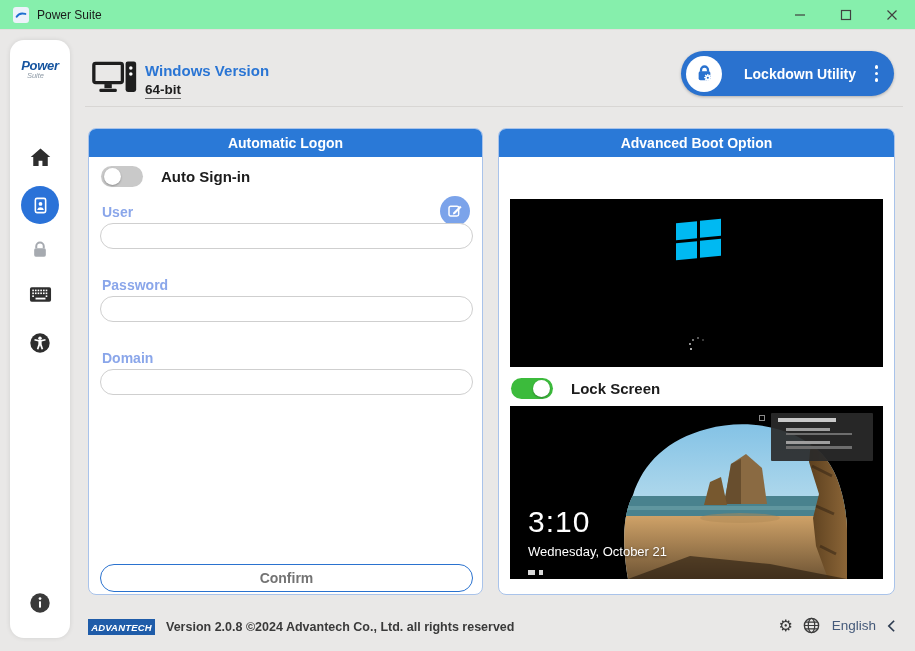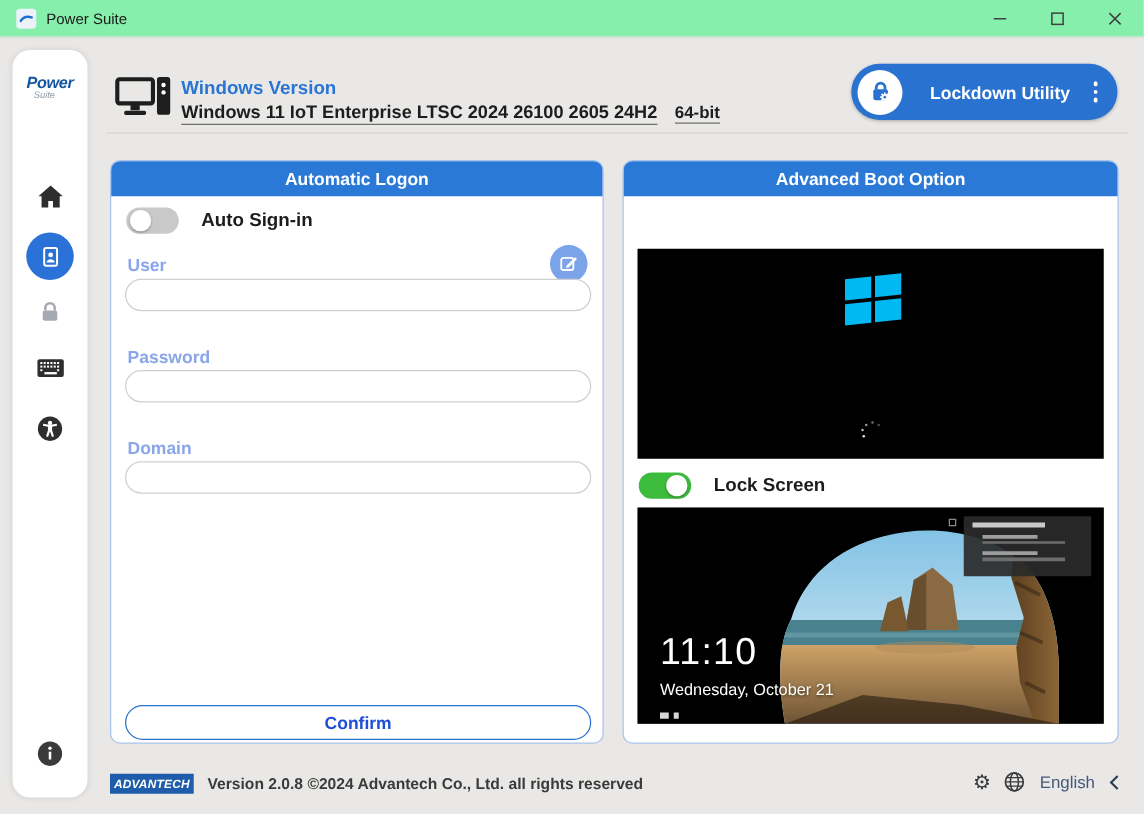--- a/index.html
+++ b/index.html
@@ -63,21 +63,21 @@
   .toggle.off .knob { left:3px; }
   .toggle.on .knob { right:3px; }
   .toggle-label { font-size:15px; font-weight:bold; color:#1c1c1c; }
 
   .field-label { position:absolute; left:13px; font-size:14px; font-weight:bold; color:#8aa6ea; }
   .field-input { position:absolute; left:11px; width:373px; height:26px; border:1px solid #cfcfcf;
                  border-radius:13px; background:#ffffff; font-size:13px; padding:0 12px; color:#333; outline:none; }
   .edit-btn { position:absolute; right:12px; top:67px; width:30px; height:30px; border-radius:50%;
               background:#7ba3ea; display:flex; align-items:center; justify-content:center; }
   .confirm-btn { position:absolute; left:11px; top:435px; width:373px; height:28px; border:1.5px solid #2a72cf;
-                 border-radius:14px; background:#ffffff; color:#1d4ed8; font-size:14px; font-weight:bold;
+                 border-radius:14px; background:#ffffff; color:#737373; font-size:14px; font-weight:bold;
                  font-family:"Liberation Sans",sans-serif; }
 
   
   .boot-img { position:absolute; left:11px; top:70px; width:373px; height:168px; background:#000000; overflow:hidden; }
   .win-logo { position:absolute; left:166px; top:22px; width:45px; height:37px; display:grid;
               grid-template-columns:1fr 1fr; grid-template-rows:1fr 1fr; gap:3px; transform:skewY(-6deg); }
   .win-logo div { background:#00b9f2; }
   .spinner { position:absolute; left:178px; top:136px; width:20px; height:20px; }
   .spinner span { position:absolute; width:2.4px; height:2.4px; border-radius:50%; background:#ffffff; }
 
@@ -206,21 +206,20 @@
         <rect x="13.5" y="26.5" width="8" height="4.5" fill="#1e1e1e"></rect>
         <rect x="8" y="31.5" width="19" height="3.6" rx="1.4" fill="#1e1e1e"></rect>
         <rect x="36.5" y="2" width="11.5" height="33" rx="2.5" fill="#1e1e1e"></rect>
         <circle cx="42.2" cy="9" r="1.9" fill="#fff"></circle>
         <circle cx="42.2" cy="15.5" r="1.9" fill="#fff"></circle>
       </svg>
   </div>
   <div class="hdr-text">
     <div class="hdr-label">Windows Version</div>
     <div class="hdr-version-row">
-      <span class="hdr-version">Windows 11 IoT Enterprise LTSC 2024 26100 2605 24H2</span>
       <span class="hdr-arch">64-bit</span>
     </div>
   </div>
   <div class="lockdown-btn">
     <div class="lockdown-circle">
       <svg width="21" height="21" viewBox="0 0 24 24">
           <path d="M8 10V8a4 4 0 018 0v2" stroke="#2a72cf" stroke-width="2.6" fill="none"></path>
           <rect x="5.3" y="9.5" width="13.4" height="10.2" rx="2" fill="#2a72cf"></rect>
           <g stroke="#fff" stroke-width="1.5">
             <path d="M15.8 12.6v8.4M11.6 16.8h8.4M12.8 13.8l5.9 5.9M18.7 13.8l-5.9 5.9"></path>
@@ -324,21 +323,21 @@
         </g>
       </svg>
       <div class="toast">
         <div class="t1"></div>
           <div class="t2"></div>
           <div class="t3"></div>
           <div class="t2" style="margin-top:6px;"></div>
           <div class="t3"></div>
       </div>
       <div class="toast-ico"></div>
-      <div class="lock-time">11:10</div>
+      <div class="lock-time">3:10</div>
       <div class="lock-date">Wednesday, October 21</div>
       <div class="lock-status">
           <i></i>
           <i class="sm"></i>
         </div>
     </div>
   </div>
 
   <div class="adv-logo">ADVANTECH</div>
   <div class="footer-version">Version 2.0.8 ©2024 Advantech Co., Ltd. all rights reserved</div>

